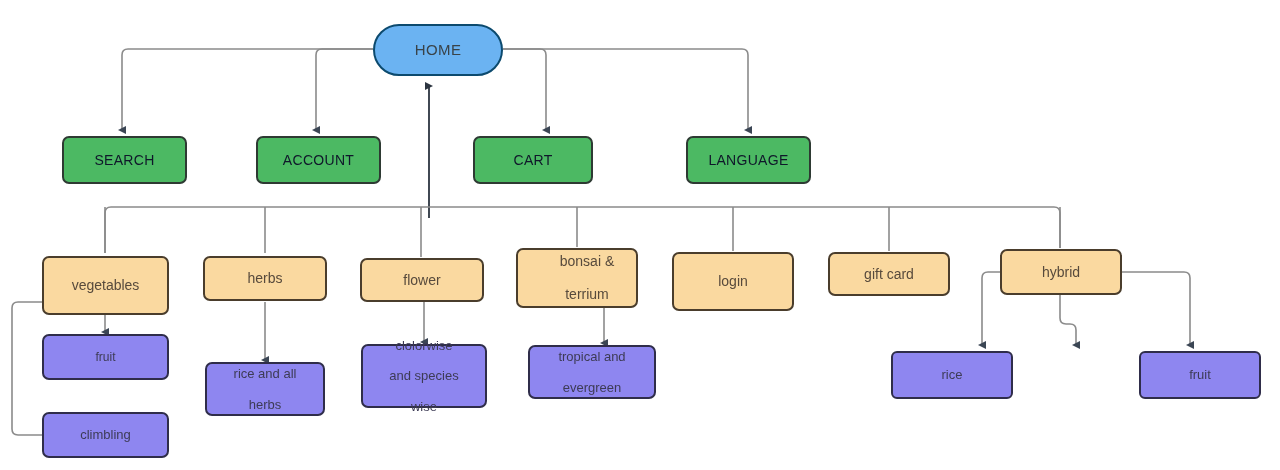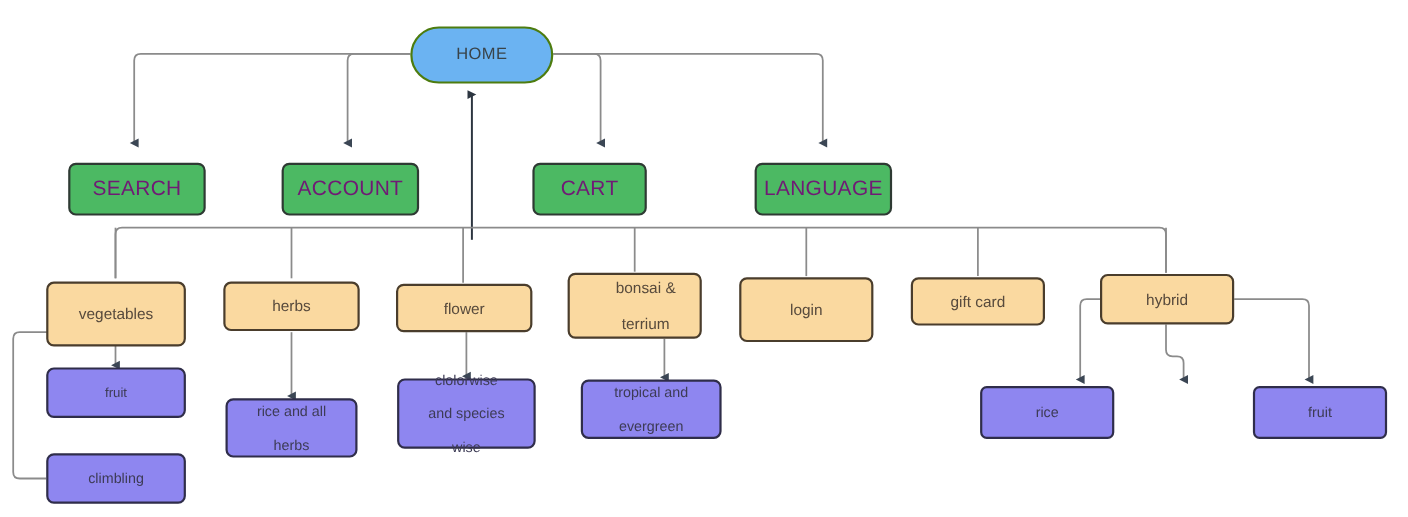--- a/index.html
+++ b/index.html
@@ -5,26 +5,26 @@
   html,body{margin:0;padding:0;background:#ffffff;}
   body{
     font-family:"Liberation Sans", sans-serif;
     width:1280px;height:470px;overflow:hidden;position:relative;
   }
   #chart-root{position:absolute;left:0;top:0;width:1280px;height:470px;}
   svg.flow{position:absolute;left:0;top:0;width:1280px;height:470px;display:block;}
   .node{position:absolute;box-sizing:border-box;display:flex;align-items:center;justify-content:center;text-align:center;line-height:1.18;}
   .node span{display:block;width:100%;padding:0 6px;box-sizing:border-box;}
   .n-home{
-    background:#6BB3F2;border:2px solid #4d7c0f;border-radius:40px;
+    background:#6BB3F2;border:2px solid #0c4a6e;border-radius:40px;
     color:#394349;font-size:15px;letter-spacing:.4px;
   }
   .n-green{
     background:#4CB963;border:2px solid #2e3a33;border-radius:7px;
-    color:#701a75;font-size:19px;letter-spacing:.3px;margin-top:12px;
+    color:#0f172a;font-size:14px;letter-spacing:.3px;
   }
   .n-orange{
     background:#FAD9A0;border:2px solid #4a3d2c;border-radius:7px;
     color:#574a3c;font-size:14px;
   }
   .n-purple{
     background:#8E86F0;border:2px solid #2f2d4a;border-radius:7px;
     color:#3d3b55;font-size:13px;
   }
   .n-purple.tight{border-radius:6px;}
@@ -93,21 +93,21 @@
   </div>
 
   <div class="node n-green" style="left:62px;top:136px;width:125px;height:48px;">
     <span>SEARCH</span>
   </div>
 
   <div class="node n-green" style="left:256px;top:136px;width:125px;height:48px;">
     <span>ACCOUNT</span>
   </div>
 
-  <div class="node n-green" style="left:484px;top:136px;width:104px;height:48px;">
+  <div class="node n-green" style="left:473px;top:136px;width:120px;height:48px;">
     <span>CART</span>
   </div>
 
   <div class="node n-green" style="left:686px;top:136px;width:125px;height:48px;">
     <span>LANGUAGE</span>
   </div>
 
   <div class="node n-orange" style="left:42px;top:256px;width:127px;height:59px;">
     <span>vegetables</span>
   </div>

